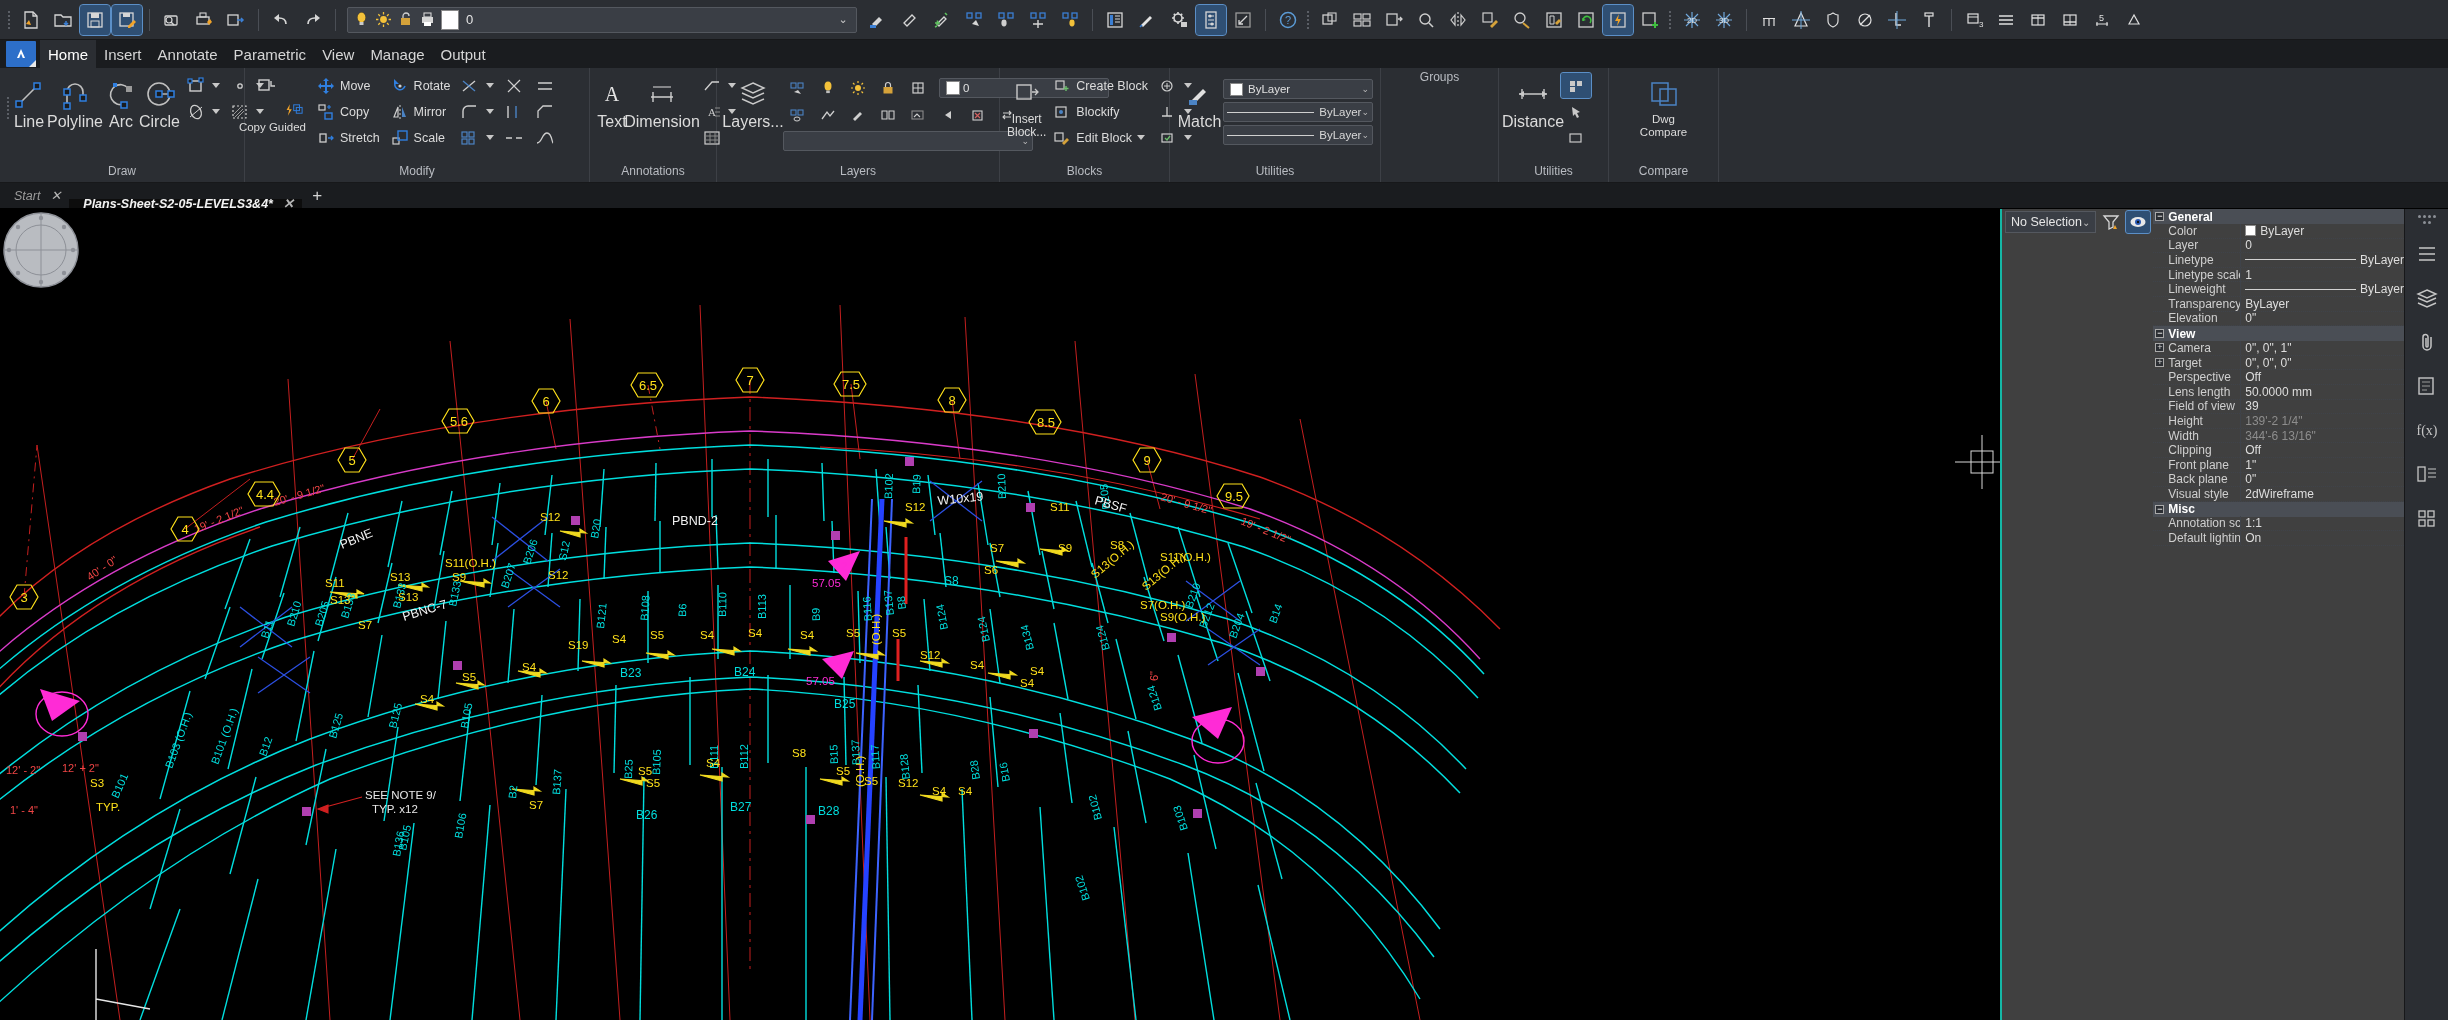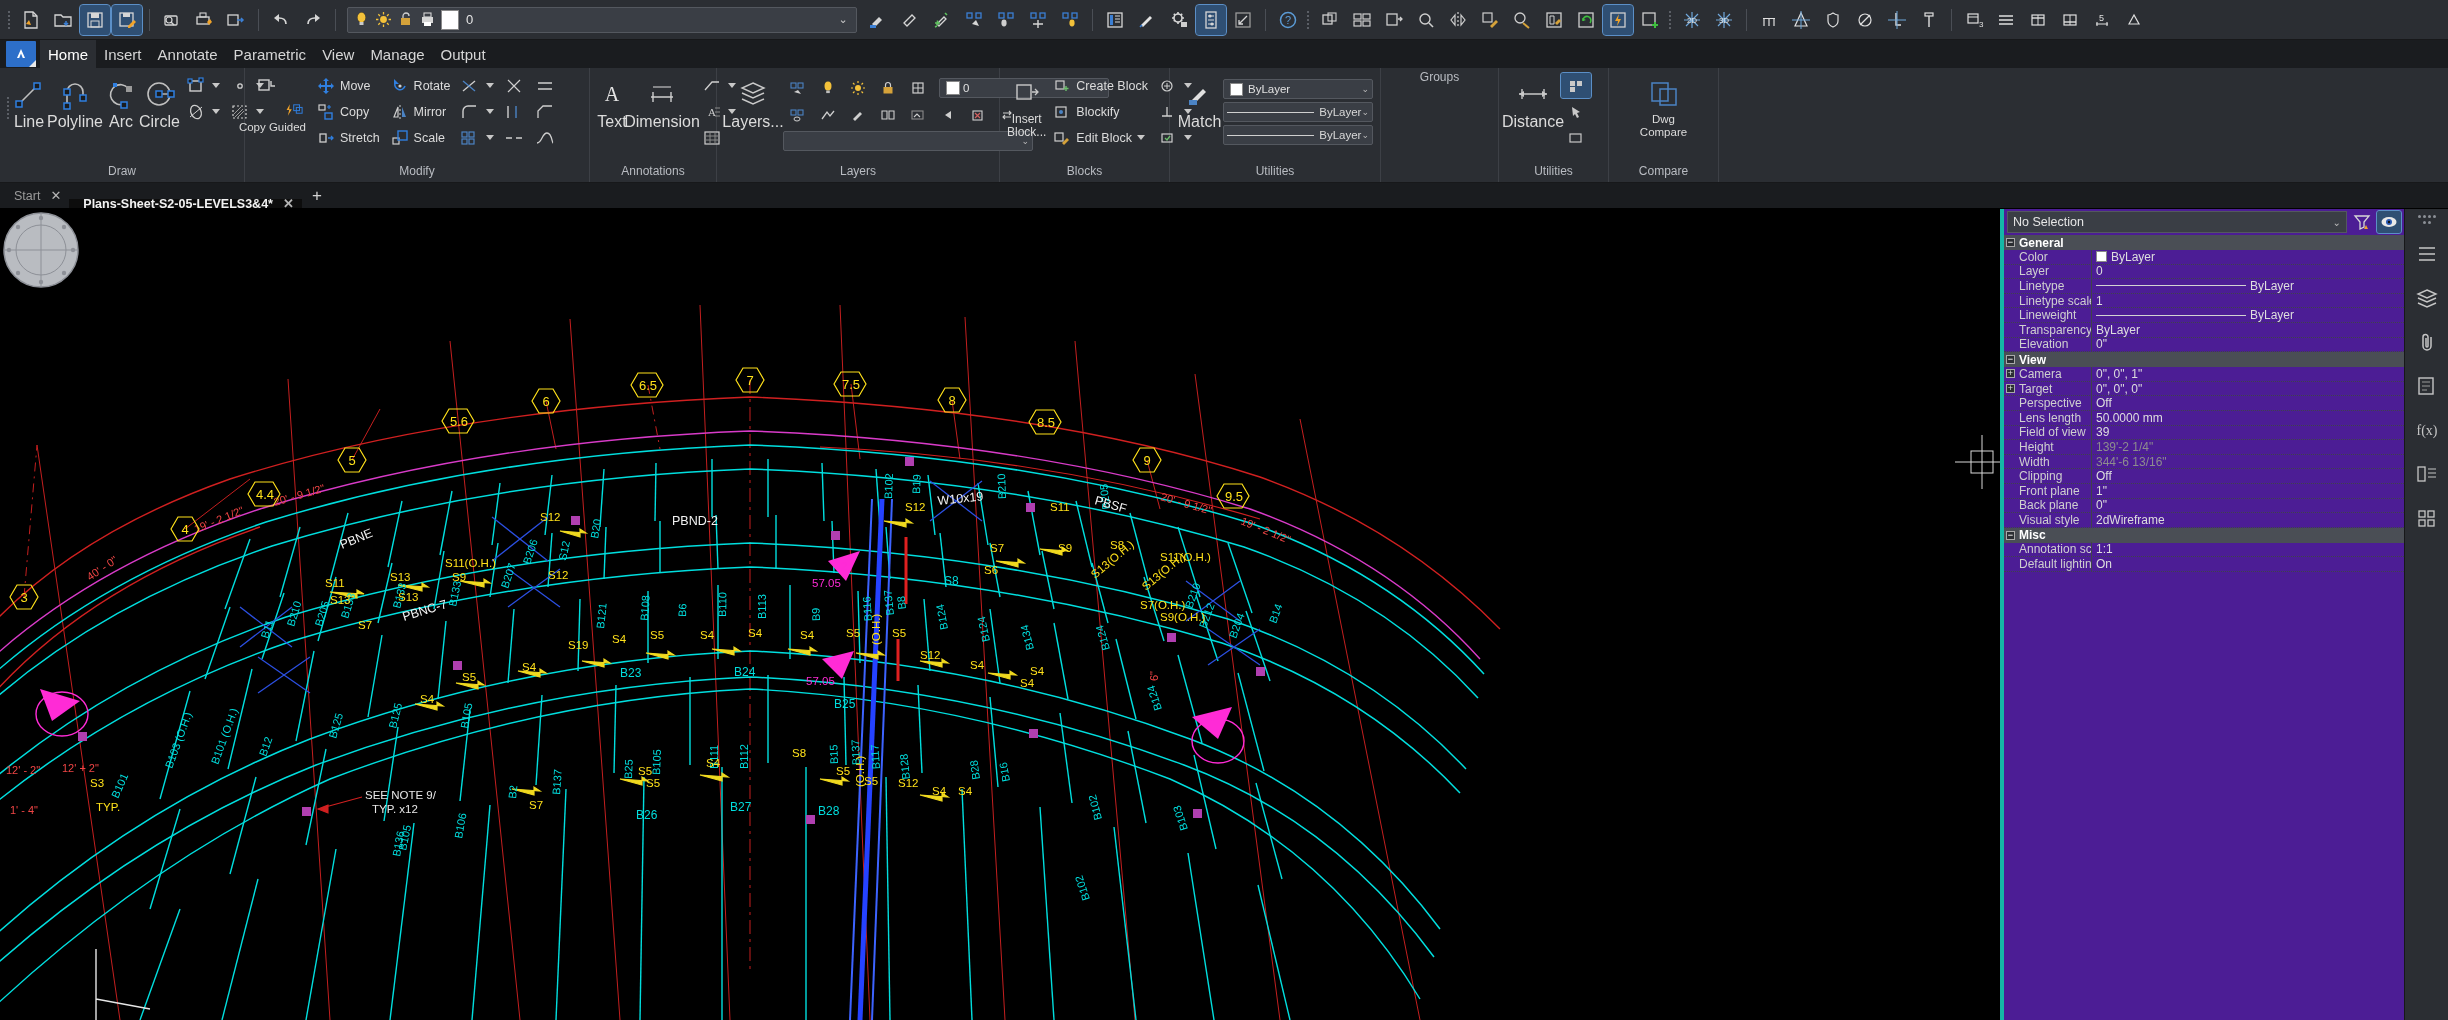--- a/index.html
+++ b/index.html
@@ -58,36 +58,36 @@
           border-top:5px solid #c8c8c8; margin-left:2px;}
 
   .propsel{ display:flex; align-items:center; height:20px; width:150px; background:#3a3e45;
             border:1px solid #54585f; border-radius:2px; font-size:11.5px; padding:0 3px; margin-bottom:3px;}
   .propsel .v{ flex:1; color:#e0e0e0; overflow:hidden; white-space:nowrap;}
   .propsel .c{ font-size:9px;color:#bbb;}
   .linesw{ flex:1; height:1px; background:#cfcfcf; margin-right:5px; }
 
   
   .doctabs{ height:26px; background:#1a1c1f; display:flex; align-items:stretch;
-            border-bottom:1px solid #000; }
+            border-bottom:1px solid #000;font-style:italic; }
   .doctab{ display:flex; align-items:center; padding:0 8px 0 14px; font-size:12.5px;
            color:#9a9a9a; cursor:pointer; gap:10px;}
   .doctab.active{ background:#0d0d0d; color:#f2f2f2; font-weight:bold;margin-top:16px; }
   .doctab .x{ font-size:13px; color:#b5b5b5; }
   .newtab{ width:30px; display:flex;align-items:center;justify-content:center;
            font-size:17px; color:#d4d4d4; cursor:pointer;}
 
   
   .main{ position:relative; height:811px; display:flex; }
   .canvas{ position:relative; flex:1; background:#000; overflow:hidden; }
   .canvas svg{ position:absolute; left:0; top:0; }
 
   
-  .props{ width:404px; background:#4c1d95; border-left:4px solid #14b8a6;
-          display:flex; flex-direction:column; }
+  .props{ width:404px; background:#404040; border-left:2px solid #14b8a6;
+          display:flex; flex-direction:row; }
   .props-head{ display:flex; align-items:center; height:26px; padding:2px 3px; gap:3px;}
   .pselbox{ flex:1; height:22px; background:#3a3e45; border:1px solid #54585f;
             display:flex;align-items:center;padding:0 5px; font-size:12.5px; color:#e6e6e6;}
   .pselbox .c{ margin-left:auto; font-size:10px; color:#bbb;}
   .phbtn{ width:24px;height:22px;display:flex;align-items:center;justify-content:center;cursor:pointer;border-radius:2px;}
   .phbtn.on{ background:#2f4f73; outline:1px solid #5b8fc7; }
   .prows{ flex:1; overflow:hidden; font-size:12px; }
   .grphdr{ display:flex; align-items:center; height:15px; background:#4a4e55; color:#fff;
            font-weight:bold; font-size:12px; padding-left:2px; gap:4px; }
   .pmbox{ width:9px;height:9px;border:1px solid #a9a9a9;background:#2b2e33;

